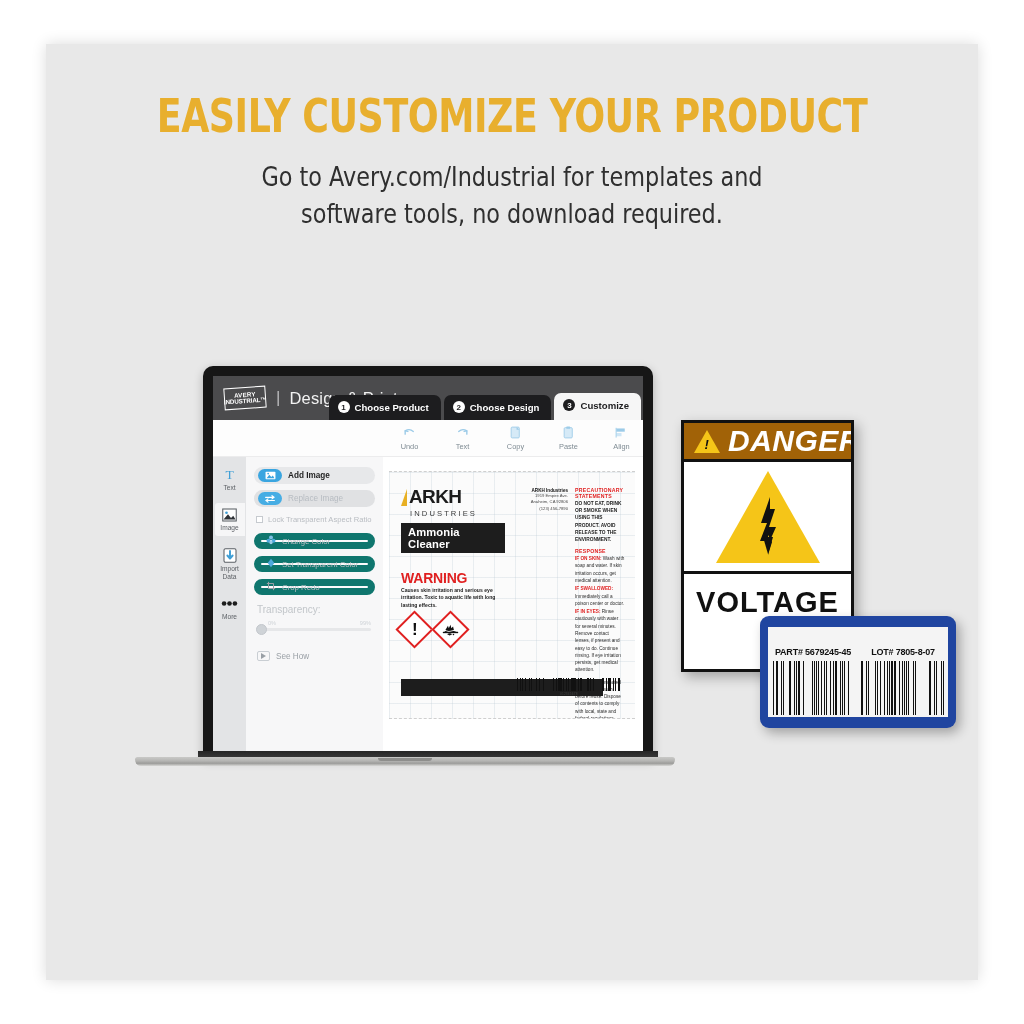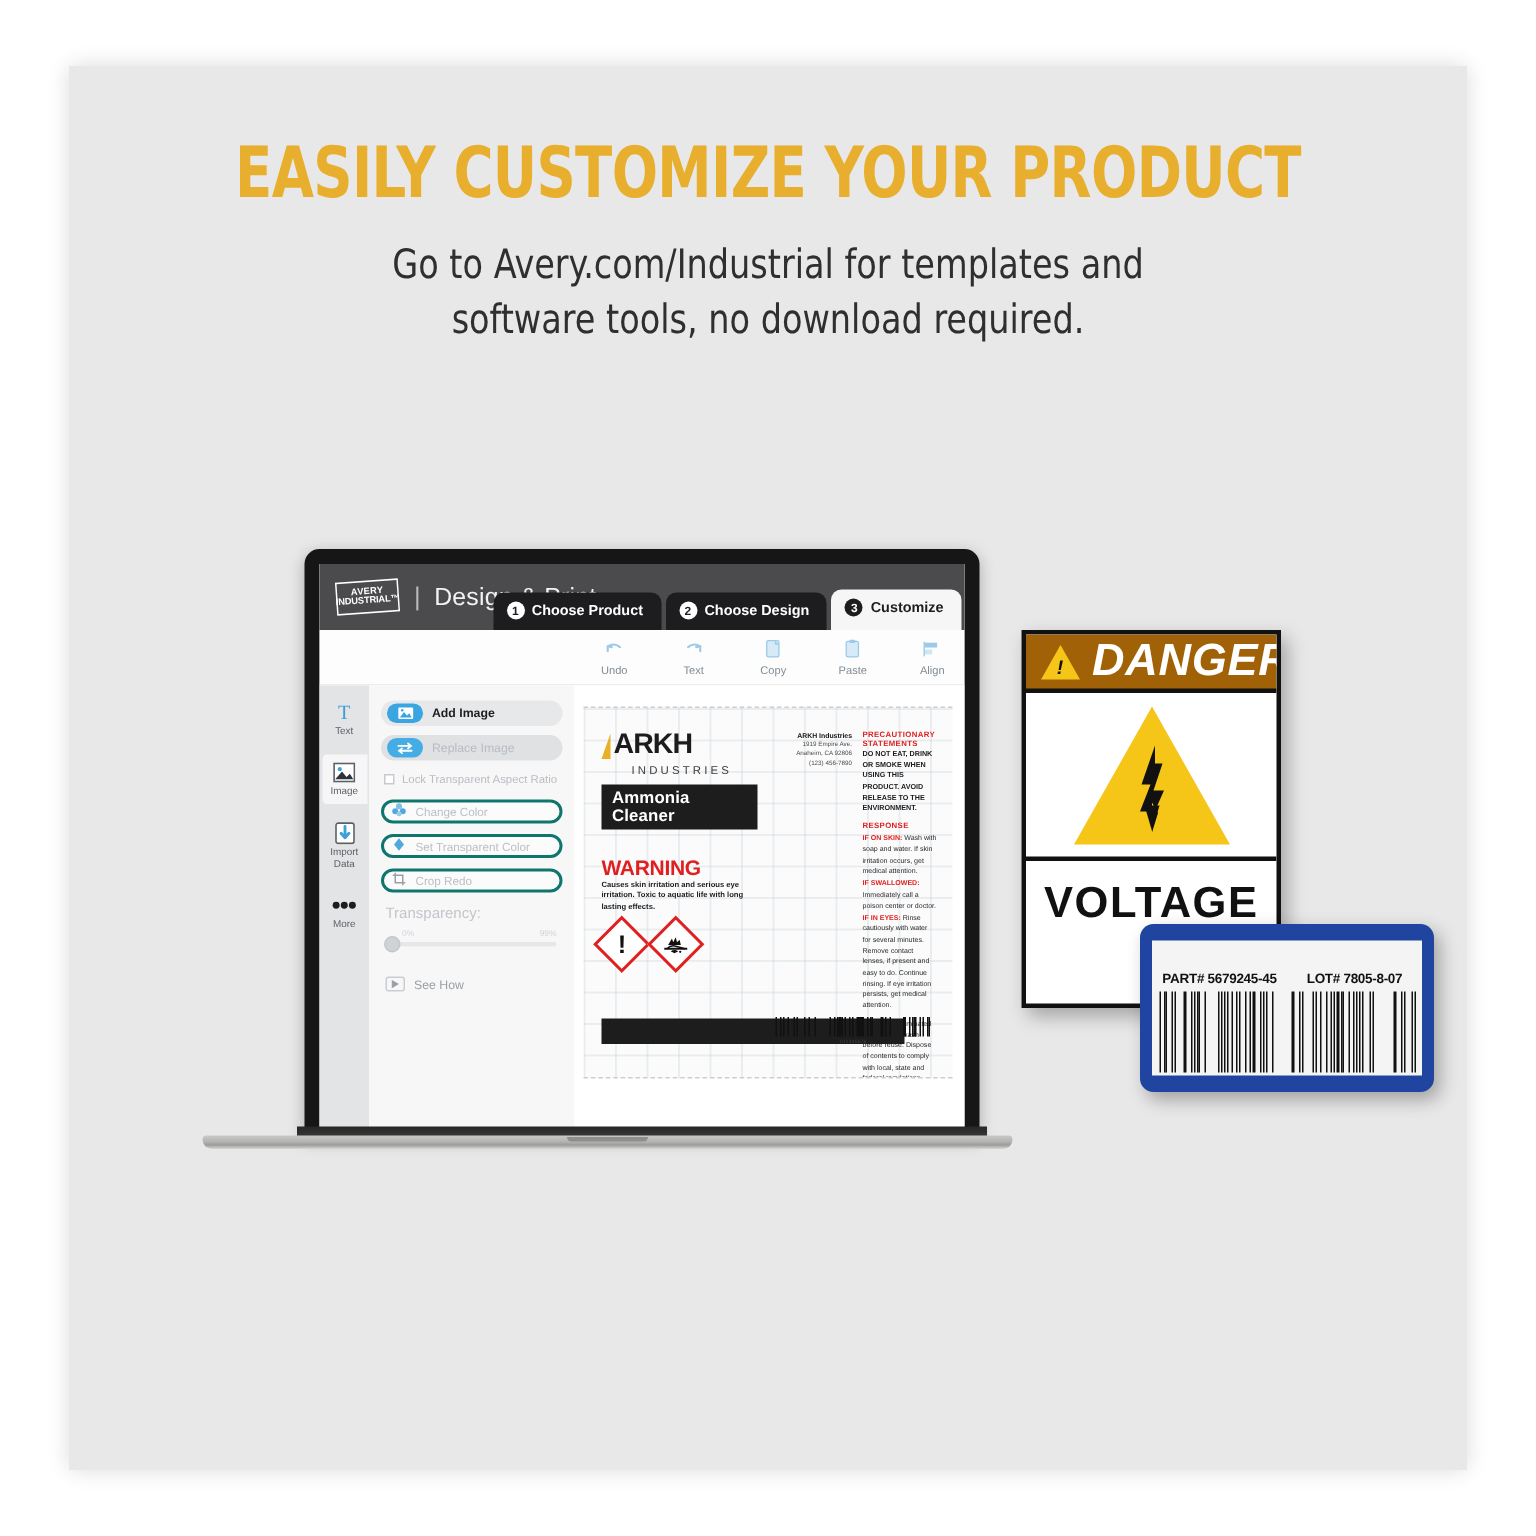--- a/index.html
+++ b/index.html
@@ -171,21 +171,21 @@
     width: 24px; height: 13px; border-radius: 7px;
     display: flex; align-items: center; justify-content: center;
     flex: 0 0 auto;
   }
   .pcheck {
     display: flex; align-items: center; gap: 5px;
     font-size: 7.6px; color: #b9bdc2; margin: 8px 0 9px 2px;
   }
   .pcheck .box { width: 7px; height: 7px; border: 1px solid #c6cacf; background:#fff; }
   .poutline {
-    height: 16px; border: 2px solid #0f766e; border-radius: 9px;
+    height: 16px; border: 7px solid #0f766e; border-radius: 9px;
     background: #fbfbfc;
     display: flex; align-items: center; gap: 6px; padding-left: 5px;
     font-size: 7.8px; color: #bcc0c5; margin-bottom: 7px;
   }
   #transp-label { font-size: 10px; color: #c2c6ca; margin: 9px 0 8px 3px; }
   #slider { position: relative; height: 12px; margin: 0 2px 0 2px; }
   #slider-track {
     position: absolute; left: 6px; right: 2px; top: 5px; height: 3px;
     background: #e6e7e9; border-radius: 2px;
   }
@@ -220,21 +220,21 @@
   }
   #label-inner { display: flex; gap: 7px; }
   #lbl-left { width: 104px; }
   #arkh-logo { display: flex; align-items: center; gap: 2px; }
   #arkh-slash {
     width: 0; height: 0;
     border-left: 6px solid transparent;
     border-bottom: 17px solid #e8b024;
   }
   #arkh-name { font-size: 19px; font-weight: bold; color: #1c1c1c; letter-spacing: -0.6px; }
-  #arkh-sub { font-size: 7.6px; letter-spacing: 2.1px; color: #3a3a3a; margin: 1px 0 0 20px; }
+  #arkh-sub { font-size: 7.6px; letter-spacing: 2.1px; color: #3a3a3a; margin: 1px 0 0 9px; }
   #product-bar {
     margin-top: 5px; background: #1d1d1d; color: #fff;
     font-size: 11.2px; font-weight: bold;
     padding: 3px 7px; letter-spacing: .1px;
   }
   #warn-word { color: #e02020; font-size: 14px; font-weight: bold; margin-top: 17px; letter-spacing: -.2px; }
   #warn-text { font-size: 5.1px; font-weight: bold; color: #1c1c1c; line-height: 1.45; margin-top: 1px; width: 100px; }
   #ghs-row { display: flex; gap: 9px; margin-top: 7px; }
   .ghs {
     width: 27px; height: 27px; transform: rotate(45deg);

